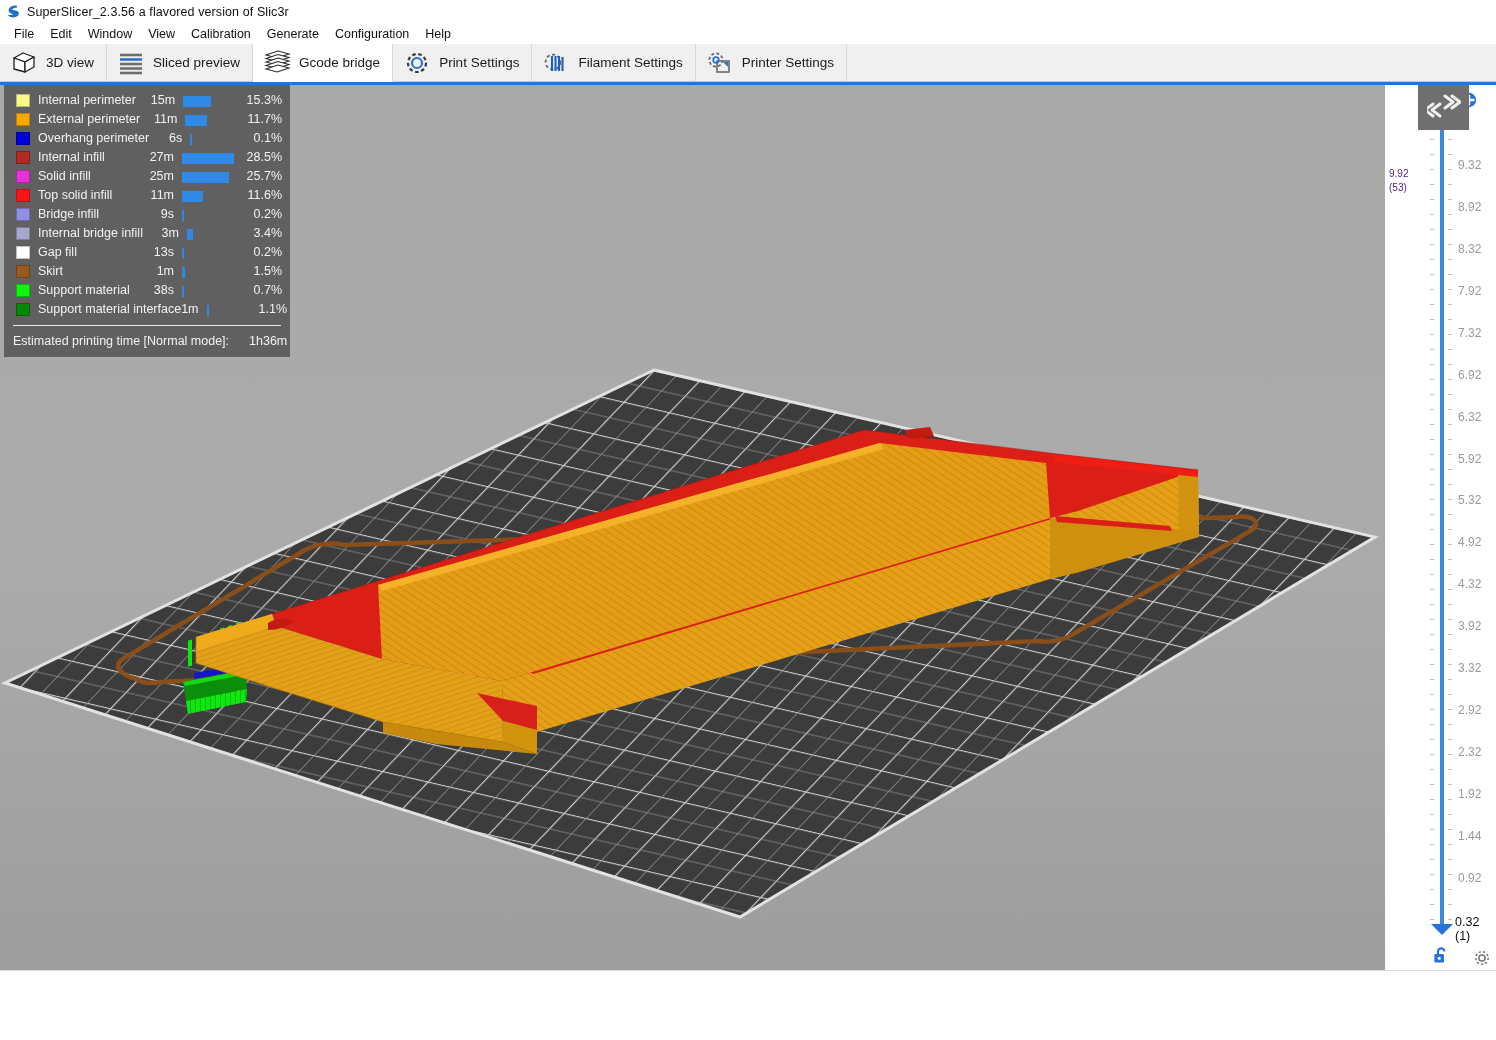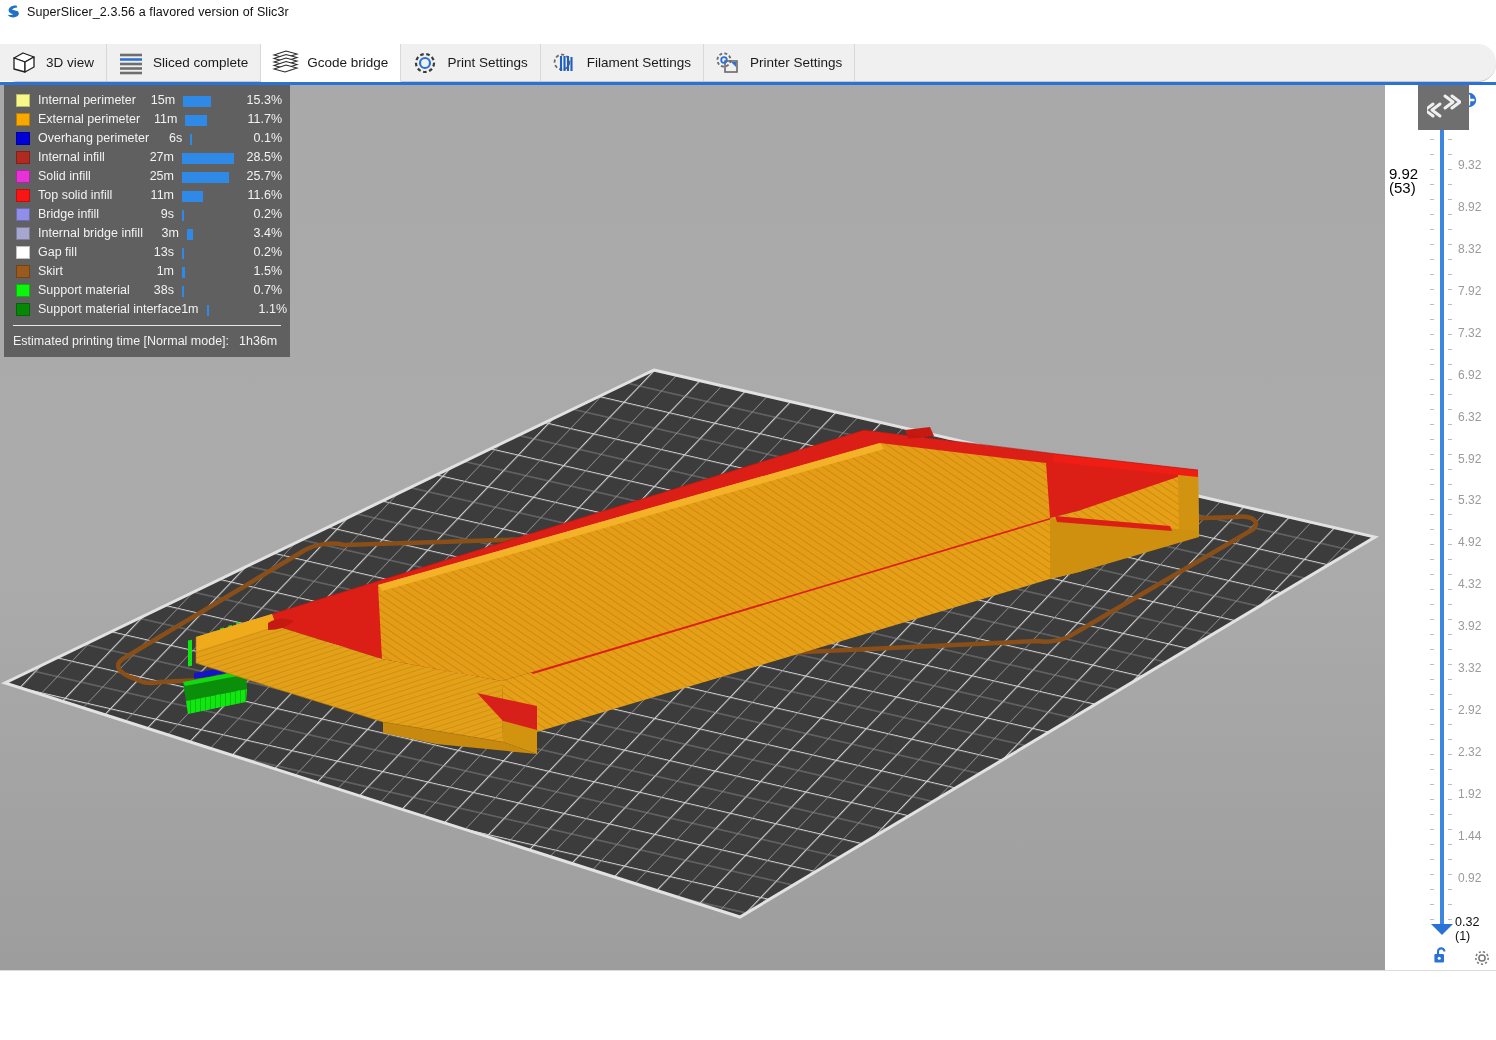--- a/index.html
+++ b/index.html
@@ -39,21 +39,21 @@
   .menu-item {
     font-size: 12.5px; color: #101010;
     padding: 2px 8px; cursor: default; white-space: nowrap;
   }
 
   
   .tabbar {
     position: absolute; left: 0; top: 44px; width: 1496px; height: 38px;
     background: #f0f0f0;
     border-bottom: 1px solid #c8c8c8;
-    display: flex; align-items: stretch; border-radius: 18px;
+    display: flex; align-items: stretch;
   }
   .tab {
     display: flex; align-items: center; gap: 8px;
     padding: 0 12px 0 10px;
     border-right: 1px solid #d8d8d8;
     background: #f0f0f0;
     cursor: default;
     position: relative;
   }
   .tab.active {
@@ -117,21 +117,21 @@
     position: absolute; left: 0; top: 0; height: 11px;
     background: #2e8ae6; min-width: 2px;
   }
   .lpct { width: 48px; text-align: right; font-size: 12.5px; }
   .legend-sep {
     height: 1px; background: #e8e8e8; margin: 7px 9px 0 9px;
   }
   .legend-foot {
     padding: 8px 9px 9px 9px; font-size: 12.5px; white-space: nowrap;
   }
-  .legend-foot b { font-weight: normal; margin-left: 10px; }
+  .legend-foot b { font-weight: normal; margin-left: 20px; }
 
   
   .collapse-btn {
     position: absolute; right: 27px; top: 85px;
     width: 51px; height: 45px;
     background: #6f6f6f;
     display: flex; align-items: center; justify-content: center;
     z-index: 25; cursor: pointer;
   }
 
@@ -155,21 +155,21 @@
     position: absolute; width: 4px; height: 1px; background: #bdbdbd;
   }
   .vs-handle-top {
     position: absolute; left: 45px; width: 24px; height: 13px;
   }
   .vs-handle-bot {
     position: absolute; left: 45px; width: 24px; height: 13px;
   }
   .vs-label-top {
     position: absolute; left: 6px; top: 82px;
-    font-size: 15px; color: #000000; line-height: 14px; text-align: left;
+    font-size: 10px; color: #4c1d95; line-height: 14px; text-align: left;
   }
   .vs-label-bot {
     position: absolute; left: 70px; bottom: 27px;
     font-size: 12.5px; color: #101010; line-height: 14px; text-align: left;
   }
   .vs-plus { position: absolute; left: 76px; top: 7px; width: 16px; height: 16px; }
   .vs-lock { position: absolute; left: 46px; bottom: 4px; width: 20px; height: 20px; }
   .vs-gear { position: absolute; left: 88px; bottom: 3px; width: 18px; height: 18px; }
 
   
@@ -196,20 +196,30 @@
 
   <div class="titlebar">
     <span class="title-icon">
       <svg width="15" height="15" viewBox="0 0 15 15">
         <path d="M10.5 1.6 C6 1.2 2.5 3.6 2.6 6.6 C2.7 9 5 9.9 7.4 10.2 C5.6 11.2 3.1 11.2 1.6 10.4 C3 13.2 7.6 14.3 10.8 12.6 C13.4 11.2 13.6 8.3 11.3 7.1 C9.6 6.2 7.1 6.3 6 5.4 C7.3 4.1 9.3 3.3 11.4 3.4 Z" fill="#1f72c4"></path>
       </svg>
     </span>
     <span class="title-text">SuperSlicer_2.3.56 a flavored version of Slic3r</span>
   </div>
 
+  <div class="menubar" id="menubar">
+      <div class="menu-item">File</div>
+      <div class="menu-item">Edit</div>
+      <div class="menu-item">Window</div>
+      <div class="menu-item">View</div>
+      <div class="menu-item">Calibration</div>
+      <div class="menu-item">Generate</div>
+      <div class="menu-item">Configuration</div>
+      <div class="menu-item">Help</div>
+    </div>
 
   <div class="tabbar" id="tabbar">
       <div class="tab">
         <span>
           <svg width="28" height="26" viewBox="0 0 28 26" class="tab-ico">
             <g fill="#ffffff" stroke="#202020" stroke-width="1.3" stroke-linejoin="round">
               <polygon points="4,8 13,3 24,7 15,12"></polygon>
               <polygon points="4,8 15,12 15,22 4,19"></polygon>
               <polygon points="15,12 24,7 24,17 15,22"></polygon>
             </g>
@@ -222,21 +232,21 @@
           <svg width="28" height="26" viewBox="0 0 28 26" class="tab-ico">
             <g stroke-width="2.6" stroke-linecap="butt">
               <line x1="3" y1="5" x2="25" y2="5" stroke="#6e6e6e"></line>
               <line x1="3" y1="9.5" x2="25" y2="9.5" stroke="#2b72d6"></line>
               <line x1="3" y1="14" x2="25" y2="14" stroke="#6e6e6e"></line>
               <line x1="3" y1="18.5" x2="25" y2="18.5" stroke="#6e6e6e"></line>
               <line x1="3" y1="23" x2="25" y2="23" stroke="#6e6e6e"></line>
             </g>
           </svg>
         </span>
-        <span class="tab-label">Sliced complete</span>
+        <span class="tab-label">Sliced preview</span>
       </div>
       <div class="tab active">
         <span>
           <svg width="28" height="26" viewBox="0 0 28 26" class="tab-ico">
             <g fill="#ffffff" stroke="#2a2a2a" stroke-width="1.1">
               <polygon points="3,5 15,1 26,4 14,8"></polygon>
               <polygon points="3,8.5 15,4.5 26,7.5 14,11.5"></polygon>
               <polygon points="3,12 15,8 26,11 14,15"></polygon>
               <polygon points="3,15.5 15,11.5 26,14.5 14,18.5"></polygon>
               <polygon points="3,19 15,15 26,18 14,22"></polygon>

